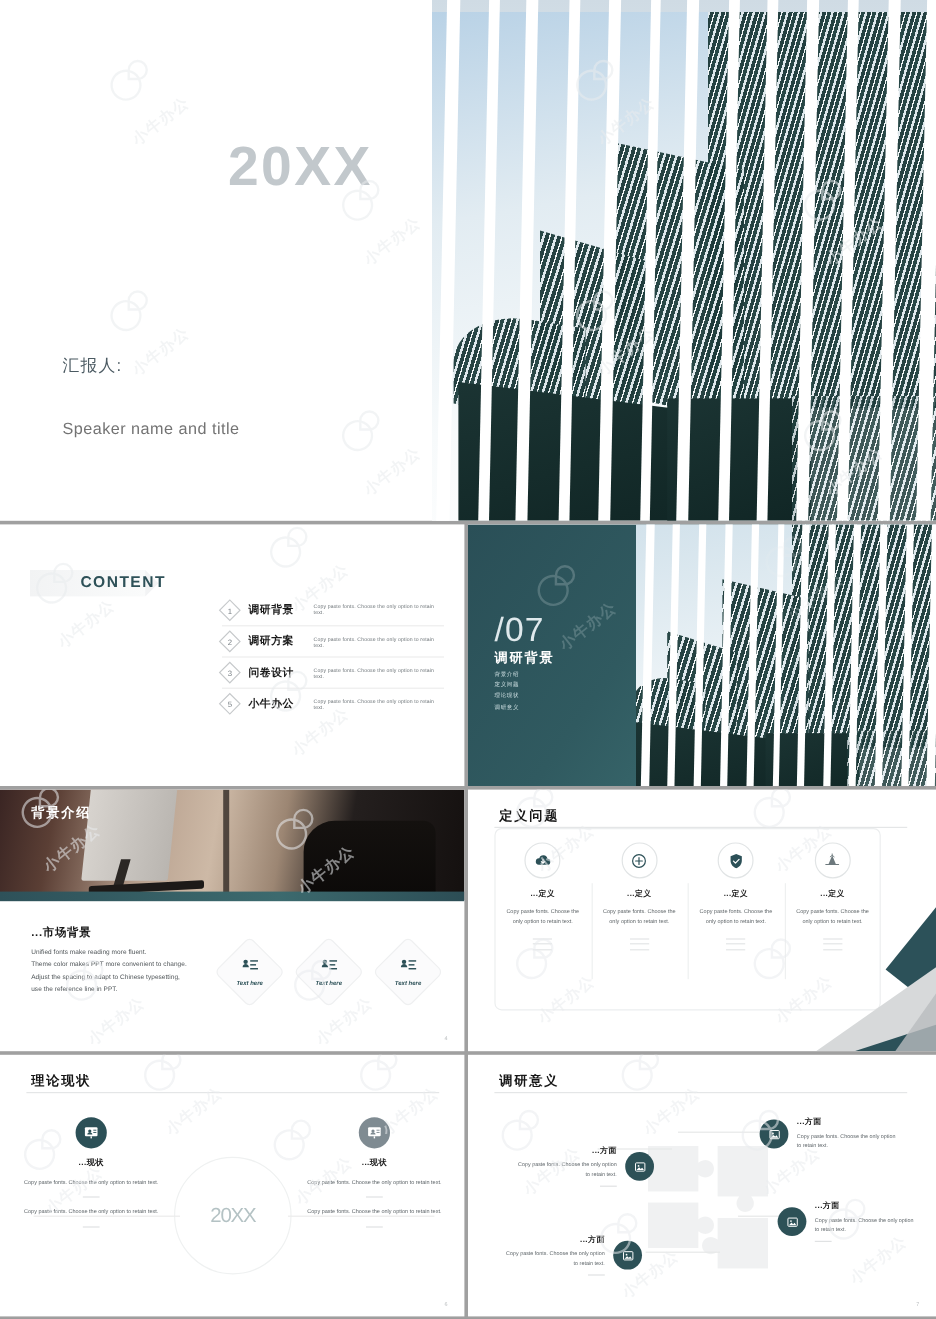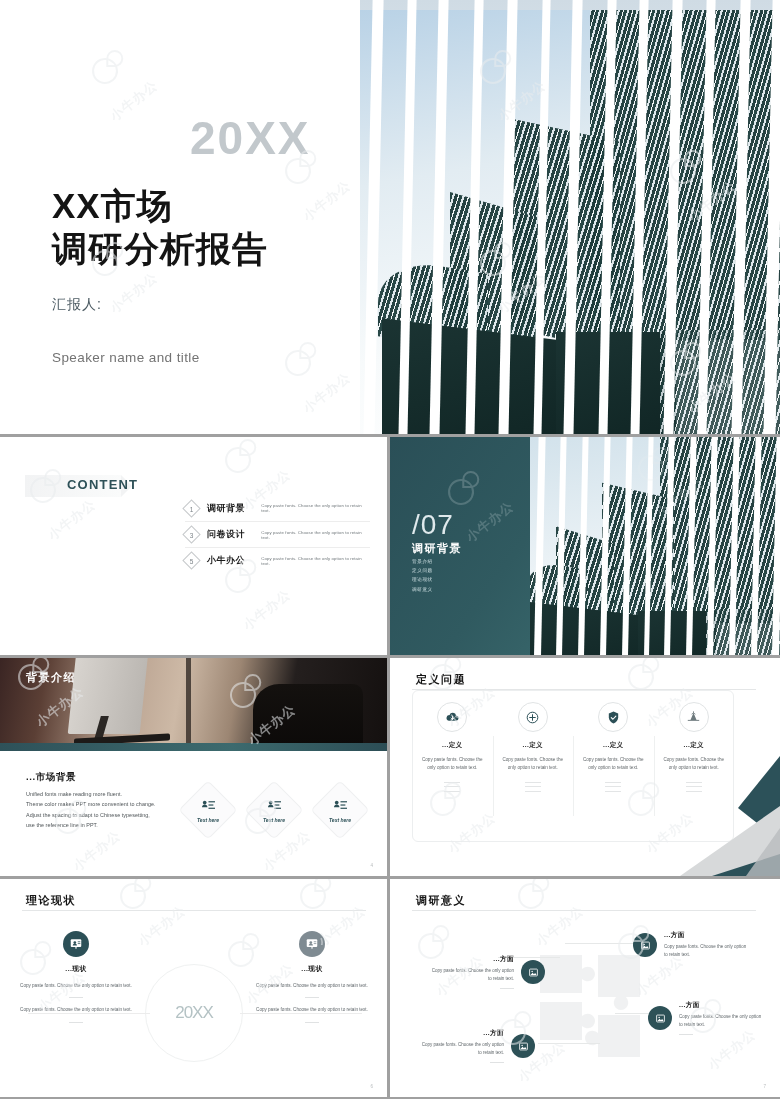--- a/index.html
+++ b/index.html
@@ -265,24 +265,20 @@
         <i style="left:275px;width:9px;"></i>
         <i style="left:308px;width:10px;"></i>
         <i style="left:342px;width:9px;"></i>
         <i style="left:376px;width:10px;"></i>
         <i style="left:408px;width:12px;"></i>
       </div>
     </div>
 
     <div class="ghost3">20XX</div>
 
-    <div class="cn-title">
-      <div>XX市场</div>
-      <div>调研分析报告</div>
-    </div>
     <div class="cover-sub">汇报人:</div>
     <div class="cover-speaker">Speaker name and title</div>
 
     <div class="wm">
       <div class="g" style="left:92px;top:58px;"></div>
         <div class="u" style="left:106px;top:92px;">小牛办公</div>
       <div class="g" style="left:92px;top:250px;"></div>
         <div class="u" style="left:106px;top:284px;">小牛办公</div>
       <div class="g" style="left:285px;top:158px;"></div>
         <div class="u" style="left:299px;top:192px;">小牛办公</div>
@@ -306,20 +302,27 @@
     <div class="toc">
       <div class="toc-row">
         <div class="dia">
             <span>1</span>
           </div>
         <div class="toc-cn">调研背景</div>
         <div class="toc-en">Copy paste fonts. Choose the only option to retain text.</div>
       </div>
       <div class="toc-row">
         <div class="dia">
+            <span>2</span>
+          </div>
+        <div class="toc-cn">调研方案</div>
+        <div class="toc-en">Copy paste fonts. Choose the only option to retain text.</div>
+      </div>
+      <div class="toc-row">
+        <div class="dia">
             <span>3</span>
           </div>
         <div class="toc-cn">问卷设计</div>
         <div class="toc-en">Copy paste fonts. Choose the only option to retain text.</div>
       </div>
       <div class="toc-row">
         <div class="dia">
             <span>5</span>
           </div>
         <div class="toc-cn">小牛办公</div>

